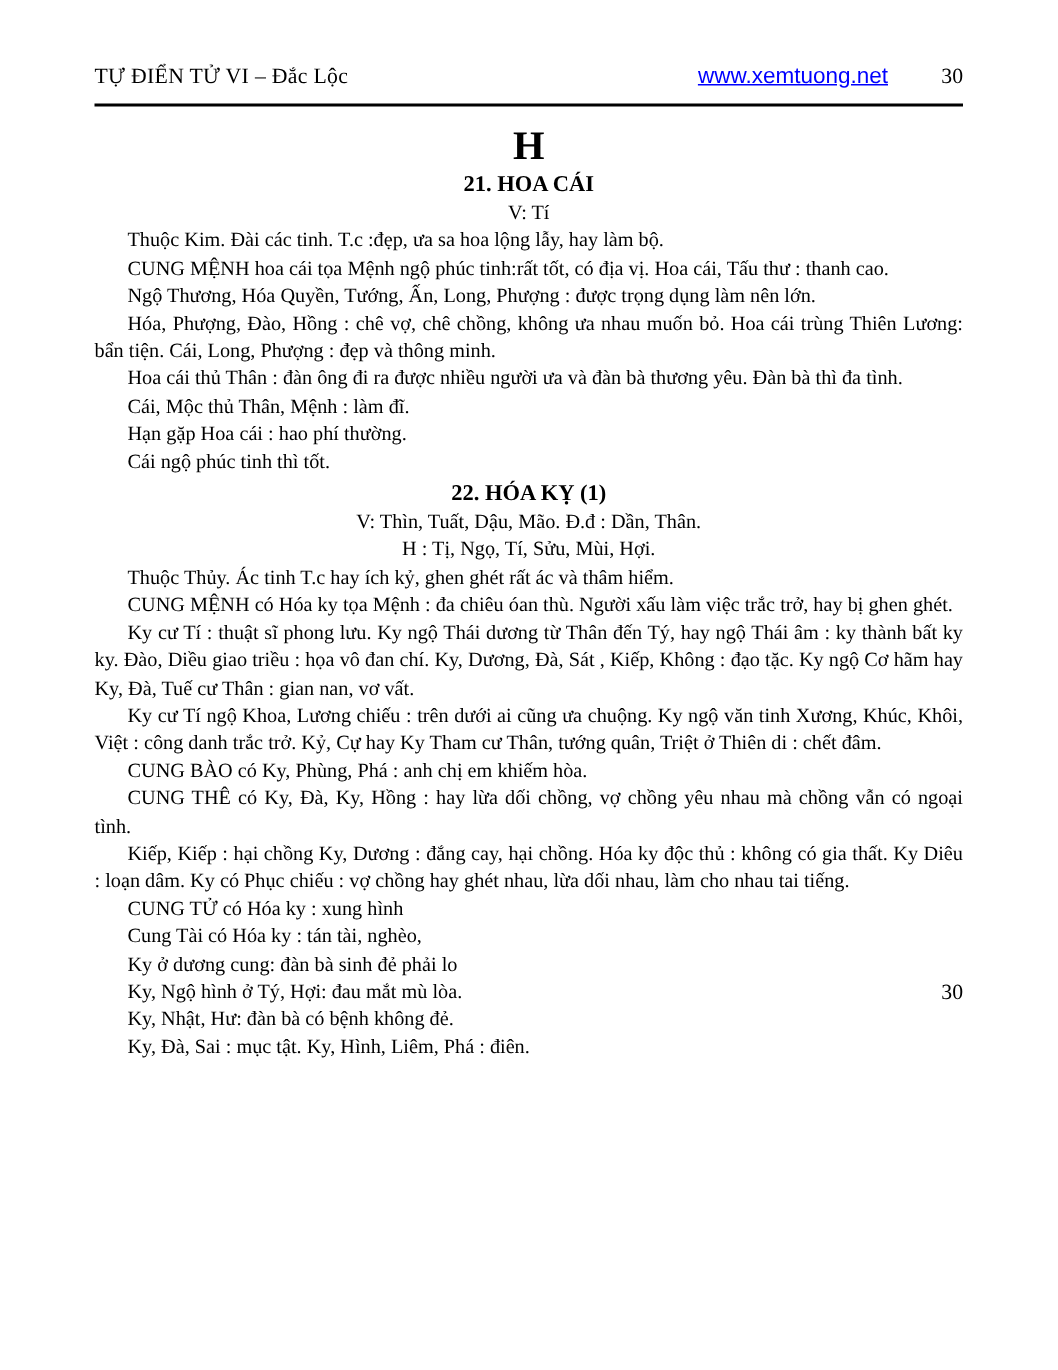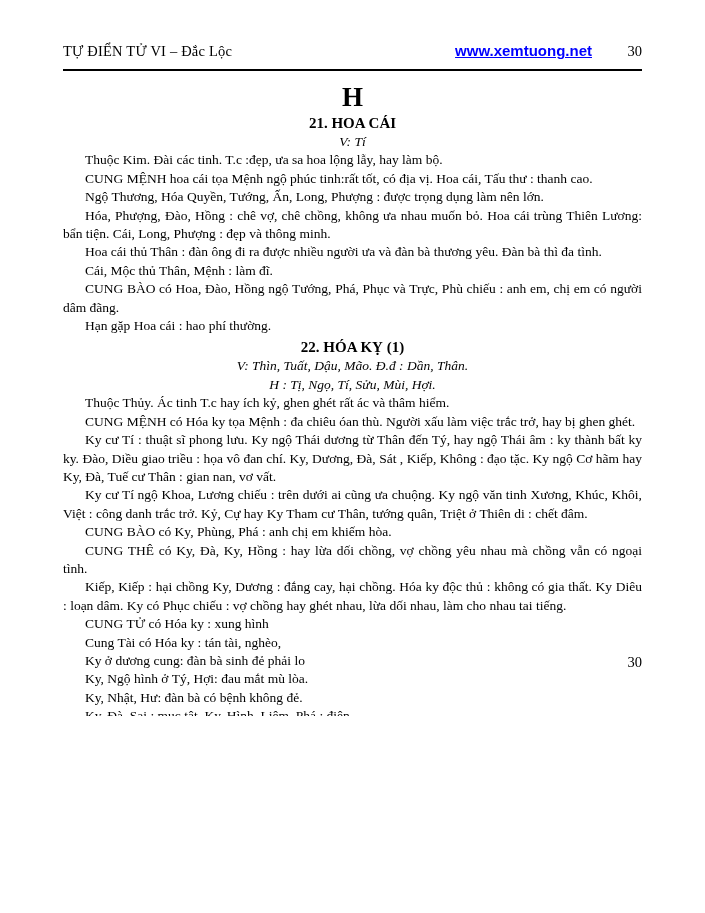--- a/index.html
+++ b/index.html
@@ -19,21 +19,21 @@
     padding: 42px 63px 0 63px;
   }
   .doc-title {
     flex: 1;
     font-size: 14.5px;
     letter-spacing: 0.2px;
     white-space: nowrap;
   }
   .doc-link {
     font-family: "Liberation Sans", sans-serif;
-    font-weight: bold;
+    font-weight: normal;
     font-size: 15px;
     color: #0000ff;
     text-decoration: underline;
     cursor: pointer;
     white-space: nowrap;
   }
   .doc-page-num {
     width: 50px;
     text-align: right;
     font-size: 14.5px;
@@ -57,21 +57,20 @@
     margin: 2px 0 0 0;
     text-align: center;
     font-size: 15px;
     font-weight: bold;
     line-height: 19px;
   }
   .position-line {
     text-align: center;
     font-size: 13.5px;
     line-height: 18.4px;
-    font-style: italic;
   }
   .par {
     margin: 0;
     font-size: 13.5px;
     line-height: 18.4px;
     text-align: justify;
     text-indent: 22px;
     font-family: Liberation Serif, serif;
   }
   .section-2 .section-title { margin-top: 3px; text-align: center; }
@@ -101,22 +100,22 @@
 
     <div class="section section-1">
       <h2 class="section-title">21. HOA CÁI</h2>
       <div class="position-line">V: Tí</div>
       <p class="par">Thuộc Kim. Đài các tinh. T.c :đẹp, ưa sa hoa lộng lẫy, hay làm bộ.</p>
       <p class="par">CUNG MỆNH hoa cái tọa Mệnh ngộ phúc tinh:rất tốt, có địa vị. Hoa cái, Tấu thư : thanh cao.</p>
       <p class="par">Ngộ Thương, Hóa Quyền, Tướng, Ấn, Long, Phượng : được trọng dụng làm nên lớn.</p>
       <p class="par">Hóa, Phượng, Đào, Hồng : chê vợ, chê chồng, không ưa nhau muốn bỏ. Hoa cái trùng Thiên Lương: bẩn tiện. Cái, Long, Phượng : đẹp và thông minh.</p>
       <p class="par">Hoa cái thủ Thân : đàn ông đi ra được nhiều người ưa và đàn bà thương yêu. Đàn bà thì đa tình.</p>
       <p class="par">Cái, Mộc thủ Thân, Mệnh : làm đĩ.</p>
-      <p class="par">CUNG BÀO có Hoa, Đào, Hồng ngộ Tướng, Phá, Phục và Trực, Phù chiếu : anh em, chị em có người dâm đãng.</p>
       <p class="par">Hạn gặp Hoa cái : hao phí thường.</p>
+      <p class="par">Cái ngộ phúc tinh thì tốt.</p>
     </div>
 
     <div class="section section-2">
       <h2 class="section-title">22. HÓA KỴ (1)</h2>
       <div class="position-line">V: Thìn, Tuất, Dậu, Mão. Đ.đ : Dần, Thân.</div>
       <div class="position-line">H : Tị, Ngọ, Tí, Sửu, Mùi, Hợi.</div>
       <p class="par">Thuộc Thủy. Ác tinh T.c hay ích kỷ, ghen ghét rất ác và thâm hiểm.</p>
       <p class="par">CUNG MỆNH có Hóa ky tọa Mệnh : đa chiêu óan thù. Người xấu làm việc trắc trở, hay bị ghen ghét.</p>
       <p class="par">Ky cư Tí : thuật sĩ phong lưu. Ky ngộ Thái dương từ Thân đến Tý, hay ngộ Thái âm : ky thành bất ky ky. Đào, Diều giao triều : họa vô đan chí. Ky, Dương, Đà, Sát , Kiếp, Không : đạo tặc. Ky ngộ Cơ hãm hay Ky, Đà, Tuế cư Thân : gian nan, vơ vất.</p>
       <p class="par">Ky cư Tí ngộ Khoa, Lương chiếu : trên dưới ai cũng ưa chuộng. Ky ngộ văn tinh Xương, Khúc, Khôi, Việt : công danh trắc trở. Kỷ, Cự hay Ky Tham cư Thân, tướng quân, Triệt ở Thiên di : chết đâm.</p>

